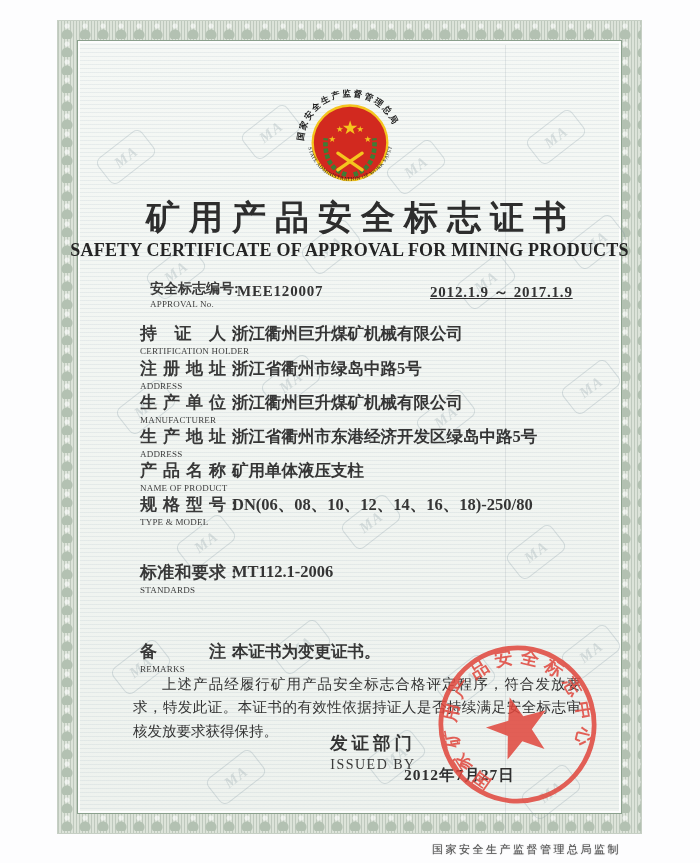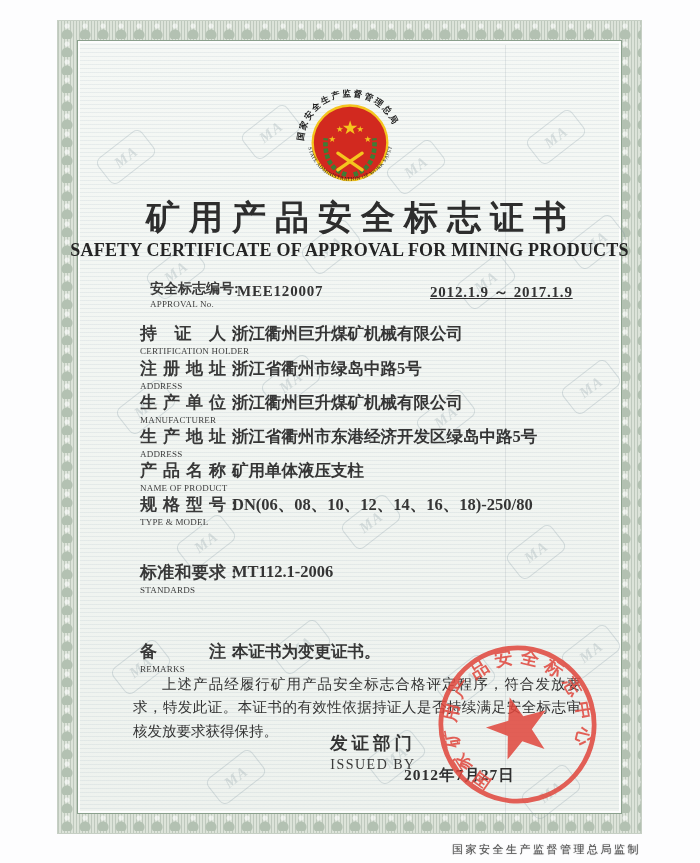--- a/index.html
+++ b/index.html
@@ -43,21 +43,21 @@
   .mono-val{font-size:15px;letter-spacing:.8px;color:#333;font-weight:600;}
   .statement{left:75px;top:652px;width:448px;font-size:14.5px;line-height:1.62;color:#333;
              text-align:justify;text-indent:2em;}
   .issued{left:225px;top:710px;width:180px;text-align:center;}
   .issued-zh{font-size:17.5px;letter-spacing:4px;color:#333;font-weight:600;}
   .issued-en{font-size:14px;letter-spacing:1.5px;color:#3a3a3a;margin-top:2px;}
   .date{left:346px;top:744px;font-size:15.5px;font-weight:bold;color:#2f2f2f;letter-spacing:1px;}
   .stamp{left:372px;top:616px;width:175px;height:175px;transform:rotate(-16deg);
          opacity:.85;z-index:3;}
   .emblem{left:236px;top:64px;width:112px;height:112px;}
-  .bottom-note{position:absolute;left:452px;top:842px;font-size:11px;color:#555;
+  .bottom-note{position:absolute;left:432px;top:842px;font-size:11px;color:#555;
                letter-spacing:2.5px;text-shadow:0 0 1px rgba(90,90,90,.6);z-index:2;}
 </style>
 </head>
 <body>
 
 <div class="page">
   <div class="cert">
     <div class="inner"></div>
     <div class="wm-layer">
         <div class="wm" style="left: 40px; top: 120px;">MA</div>

